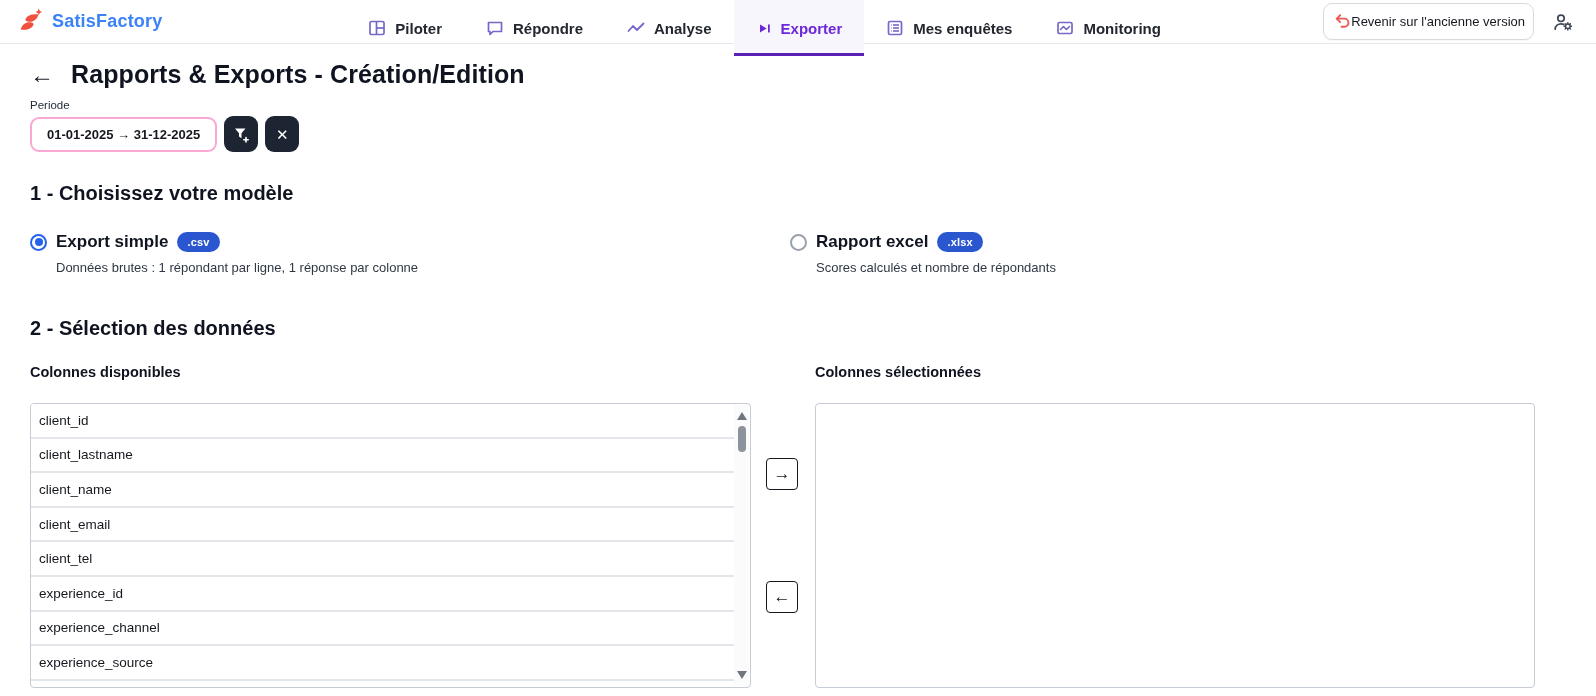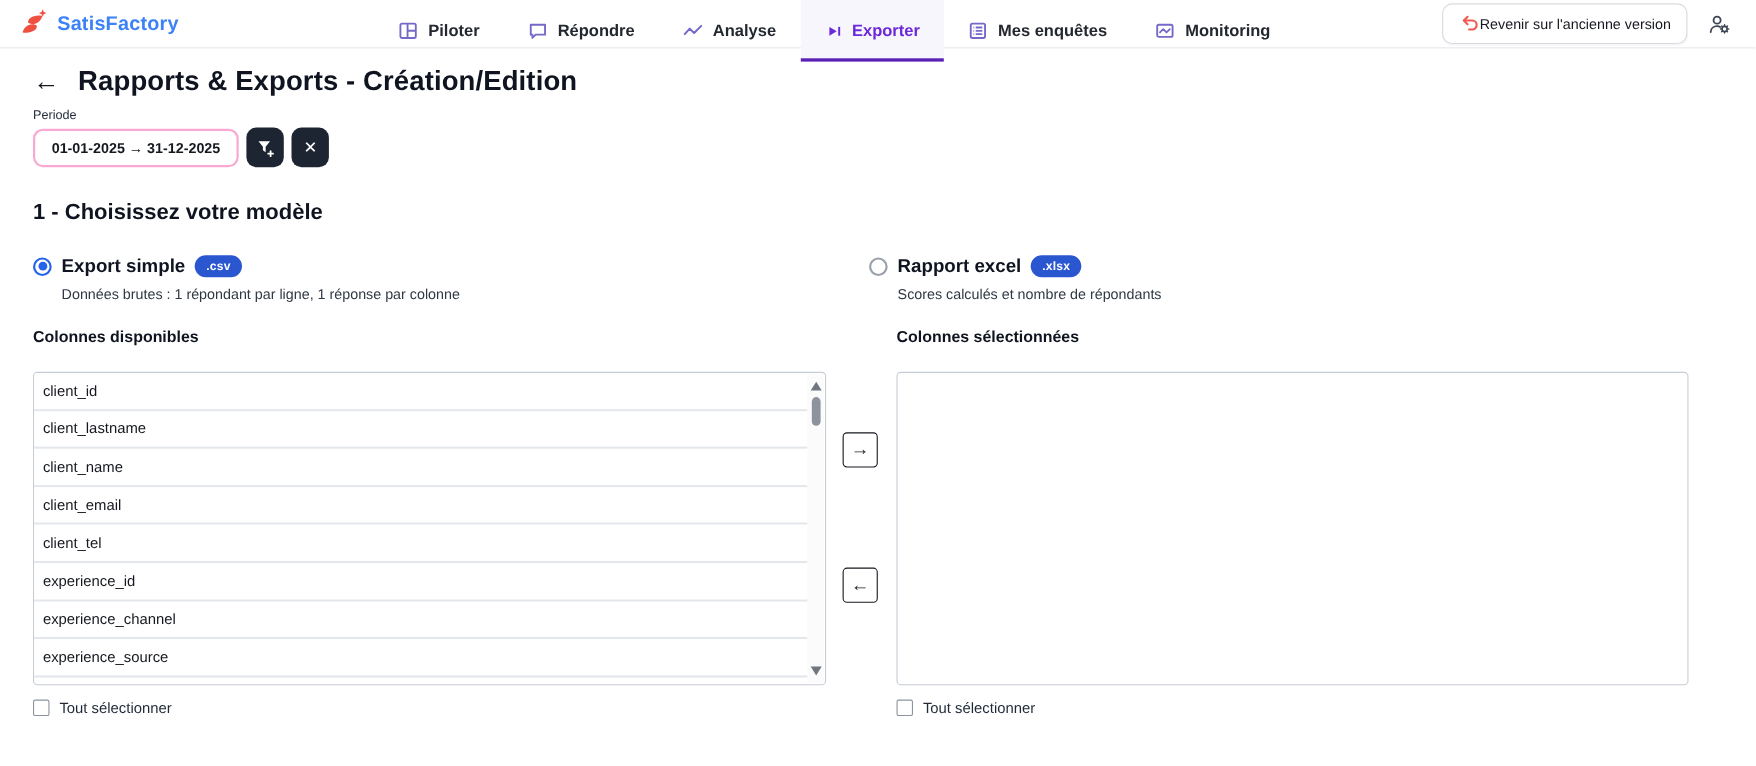--- a/index.html
+++ b/index.html
@@ -10,21 +10,21 @@
   .topbar { height:44px; display:flex; align-items:center; padding:0 16px;
     border-bottom:1px solid #e5e7eb; background:#fff; }
   .brand { display:flex; align-items:center; gap:9px; min-width:190px; }
   .brand-name { font-size:18px; font-weight:700; color:#3b82f6; letter-spacing:.2px; }
   .nav { display:flex; align-items:stretch; height:100%; margin:0 auto; }
   .nav-item { display:flex; align-items:center; gap:9px; padding:0 22px; height:56px;
     font-size:15px; font-weight:600; color:#23272f; cursor:pointer; border-bottom:3px solid transparent; padding-top:3px; }
   .nav-item svg { display:block; }
   .nav-item.active { color:#6d28d9; background:#f7f6fc; border-bottom-color:#5b21b6; }
   .revert-btn { display:flex; align-items:center; gap:0; border:1px solid #d7dbe0;
-    border-radius:9px; background:#fff; padding:8px 14px; font-size:13px; font-weight:500;
+    border-radius:9px; background:#fff; padding:8px 8px; font-size:13px; font-weight:500;
     color:#15181e; cursor:pointer; box-shadow:0 1px 1px rgba(0,0,0,.03); white-space:nowrap; }
   .user-ico { margin-left:18px; margin-right:6px; cursor:pointer; display:flex; align-items:center; }
 
   
   .main { padding:0 30px; }
   .title-row { display:flex; align-items:center; gap:17px; margin-top:16px; }
   .back-arrow { font-size:24px; font-weight:700; color:#15181e; cursor:pointer; line-height:1; }
   h1 { font-size:25px; font-weight:800; color:#0f1420; letter-spacing:.1px; }
   .periode-label { margin-top:10px; font-size:11.5px; color:#1f2937; }
   .date-row { display:flex; align-items:center; gap:7px; margin-top:5px; }
@@ -213,20 +213,21 @@
     <div class="option-col">
       <div class="opt-head">
         <span class="radio"></span>
         <span class="opt-label">Rapport excel</span>
         <span class="badge">.xlsx</span>
       </div>
       <div class="opt-desc">Scores calculés et nombre de répondants</div>
     </div>
   </div>
 
+  <h2 class="sec2">2 - Sélection des données</h2>
 
   <div class="lists">
 
     <div class="col-left">
       <div class="list-label">Colonnes disponibles</div>
       <div class="list-box">
         <div class="list-rows">
           <div class="list-row">client_id</div>
           <div class="list-row">client_lastname</div>
           <div class="list-row">client_name</div>

